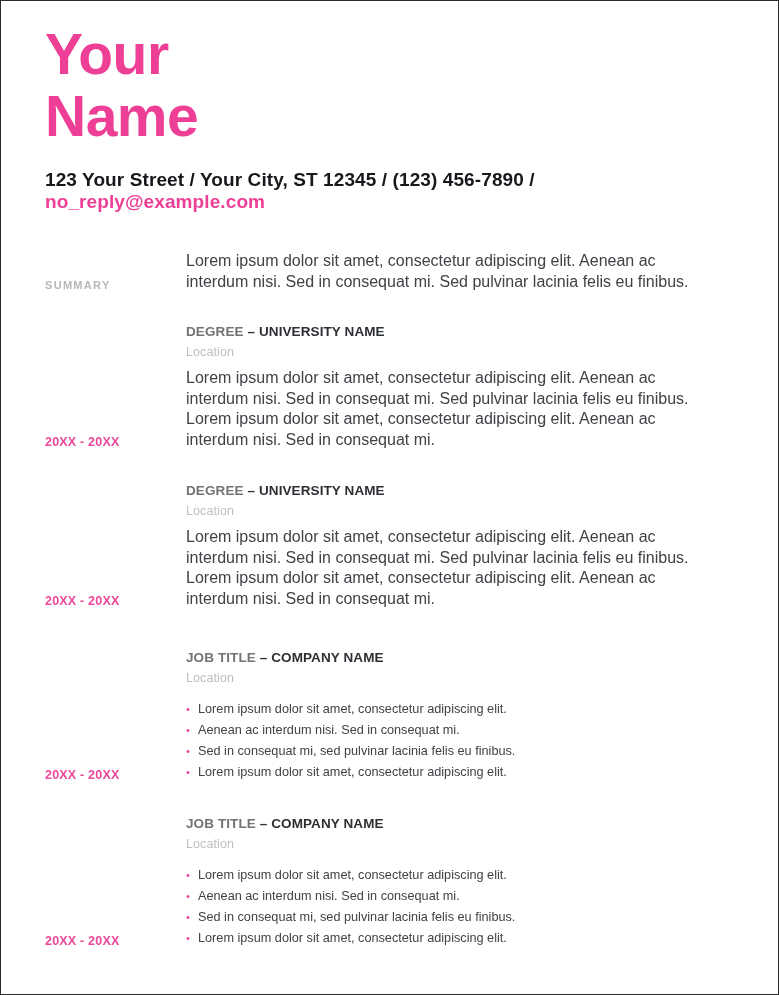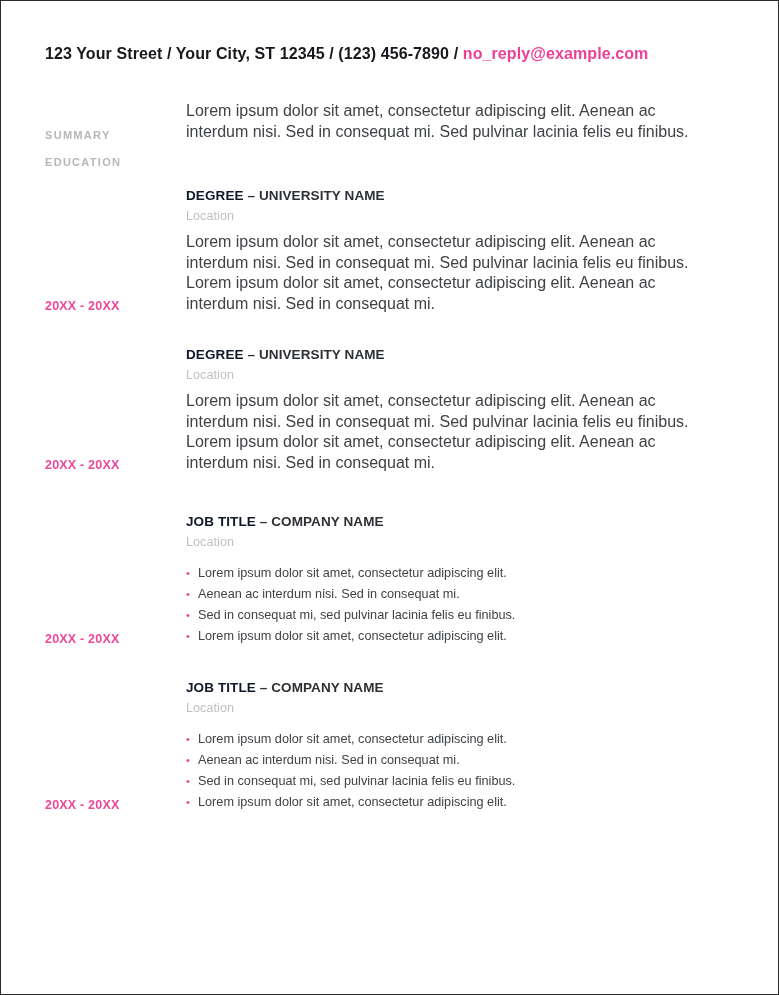--- a/index.html
+++ b/index.html
@@ -38,21 +38,21 @@
     font-size: 57px;
     font-weight: bold;
     line-height: 62px;
     letter-spacing: -0.5px;
     margin: 0;
     white-space: pre-line;
     font-family: "Liberation Sans", sans-serif;
   }
   .contact {
     margin-top: 22px;
-    font-size: 16px;
+    font-size: 19px;
     font-weight: bold;
     color: #16181c;
     letter-spacing: 0.1px;
   }
   .contact .email {
     color: #ee3f96;
     font-weight: bold;
   }
 
   
@@ -90,21 +90,21 @@
   }
 
   .entry-title {
     font-size: 13.5px;
     font-weight: bold;
     color: #2c2f33;
     line-height: 17px;
     letter-spacing: 0.1px;
   }
   .entry-title .accent {
-    color: #0f172a;
+    color: #737373;
   }
   .entry-location {
     font-size: 12.5px;
     color: #bfbfbf;
     font-weight: normal;
     line-height: 17px;
     margin-top: 4px;
     letter-spacing: 0.1px;
   }
   .para {
@@ -140,44 +140,40 @@
   .block-gap-lg { height: 32px; }
   .section-gap { height: 18px; }
 </style>
 </head>
 <body>
 
 <div class="page">
   <div class="sheet">
 
     <div class="header">
+      <h1 class="name">Your
+Name</h1>
       <div class="contact">
         <span>123 Your Street / Your City, ST 12345 / (123) 456-7890 / </span><span class="email">no_reply@example.com</span>
       </div>
     </div>
 
     <div class="content">
 
       <div class="row">
         <div class="col-left">
           <div class="section-label">SUMMARY</div>
         </div>
         <div class="col-right">
           <div class="para" style="margin-top:0;">Lorem ipsum dolor sit amet, consectetur adipiscing elit. Aenean ac interdum nisi. Sed in consequat mi. Sed pulvinar lacinia felis eu finibus.</div>
         </div>
       </div>
 
       <div class="spacer-summary"></div>
 
-      <div class="row">
-        <div class="col-left">
-          <div class="section-label">EDUCATION</div>
-        </div>
-        <div class="col-right"></div>
-      </div>
 
       <div class="section-gap"></div>
 
       <div class="row">
         <div class="col-left">
           <div class="daterange">20XX - 20XX</div>
         </div>
         <div class="col-right">
           <div class="entry-title">
             <span class="accent">DEGREE</span><span> – UNIVERSITY NAME</span>

